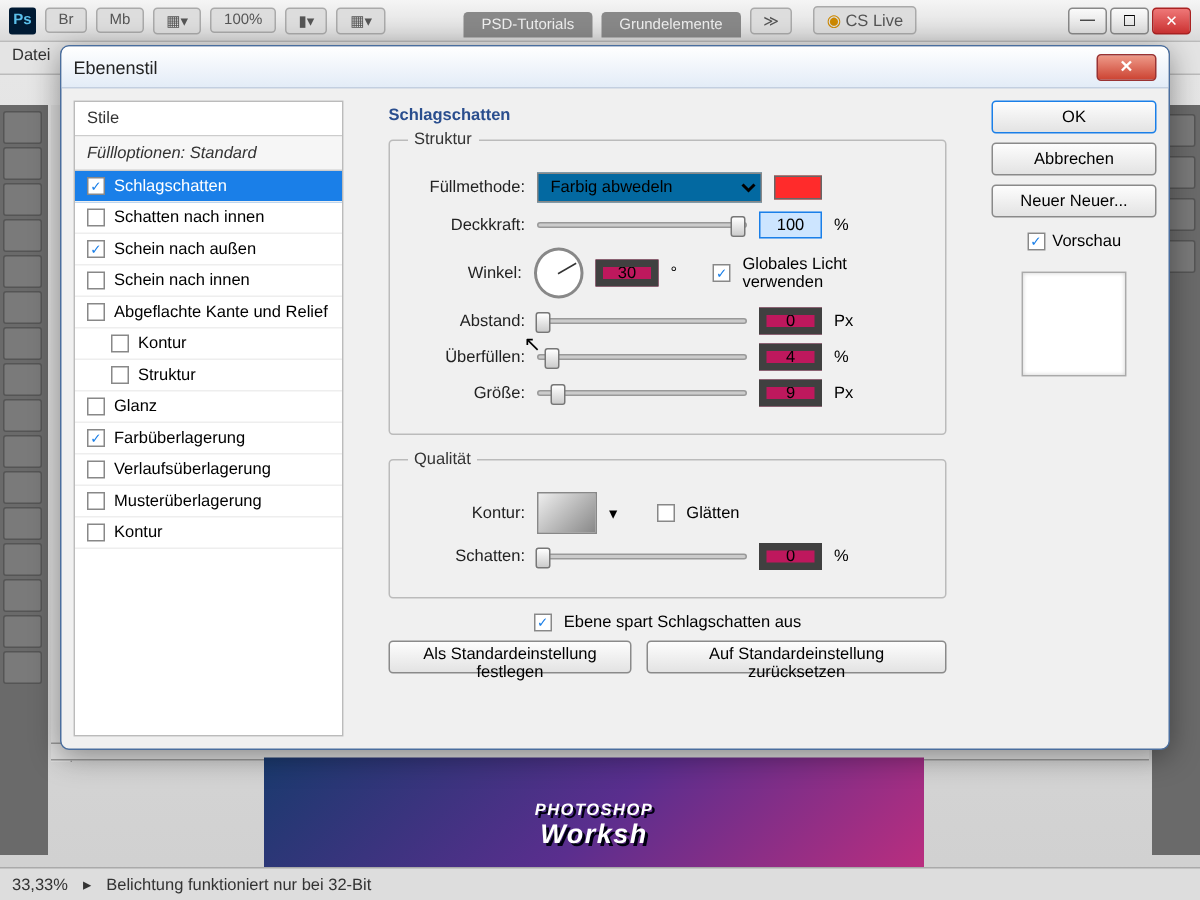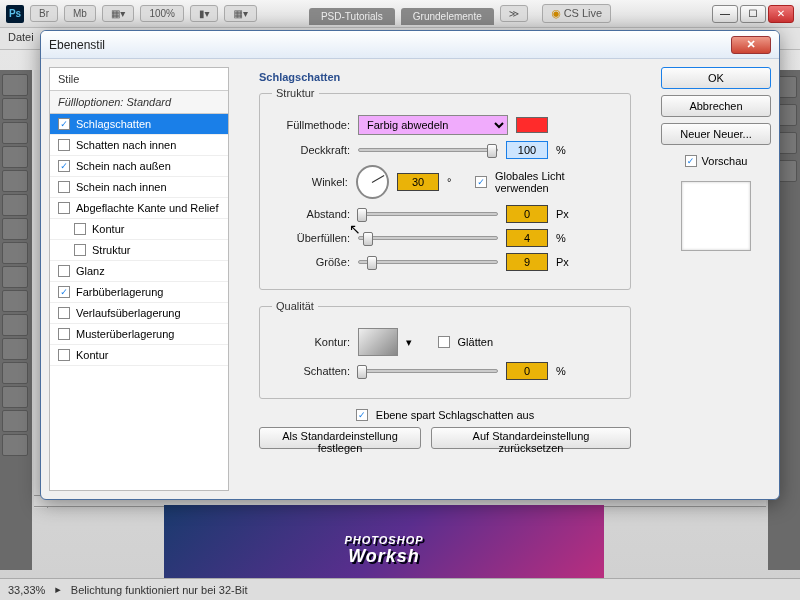--- a/index.html
+++ b/index.html
@@ -12,21 +12,21 @@
 .ps-tbbtn { padding:2px 8px; background:#ddd; border:1px solid #aaa; border-radius:3px; font-size:10px; color:#555;}
 .ps-tab { padding:3px 12px; background:#888; color:#eee; border-radius:3px 3px 0 0; margin-top:6px; font-size:10px;}
 .win-btns { margin-left:auto; display:flex; gap:2px;}
 .win-btn { width:26px; height:18px; border:1px solid #888; border-radius:3px; background:linear-gradient(#fafafa,#ddd); display:flex; align-items:center; justify-content:center; font-size:10px;}
 .win-btn.close { background:linear-gradient(#e77,#c33); color:#fff; border-color:#a22;}
 .ps-menubar { height:22px; background:#e4e4e4; padding:3px 8px; font-size:11px; color:#333; border-bottom:1px solid #bbb;}
 .ps-toolcol { position:absolute; left:0; top:70px; width:32px; background:#6a6a6a; height:500px; display:flex; flex-direction:column; gap:2px; padding:4px 2px;}
 .tool { width:26px; height:22px; background:#7a7a7a; border:1px solid #555; border-radius:2px;}
 .ps-rightcol { position:absolute; right:0; top:70px; width:32px; background:#6a6a6a; height:500px; display:flex; flex-direction:column; gap:6px; padding:6px 3px;}
 .ps-status { position:absolute; bottom:0; left:0; right:0; height:22px; background:#ddd; border-top:1px solid #aaa; display:flex; align-items:center; padding:0 8px; gap:10px; font-size:10px; color:#333;}
-.canvas-img { position:absolute; left:164px; top:505px; width:440px; height:90px; background:linear-gradient(135deg,#1a3a6e,#5a2e8e,#c02e7e); color:#fff; font-style:italic; font-weight:bold; font-size:28px; display:flex; flex-direction:column; align-items:center; justify-content:center; letter-spacing:1px; text-shadow:2px 2px 0 #001;}
+.canvas-img { position:absolute; left:176px; top:505px; width:440px; height:90px; background:linear-gradient(135deg,#1a3a6e,#5a2e8e,#c02e7e); color:#fff; font-style:italic; font-weight:bold; font-size:28px; display:flex; flex-direction:column; align-items:center; justify-content:center; letter-spacing:1px; text-shadow:2px 2px 0 #001;}
 .ruler { position:absolute; background:#ddd; }
 .ruler.h { left:34px; top:495px; right:34px; height:12px; border-top:1px solid #999; border-bottom:1px solid #999;}
 .ruler.v { left:34px; top:70px; width:14px; height:438px; border-right:1px solid #999;}
 
 
 .dialog { position:absolute; left:40px; top:30px; width:740px; height:470px; background:#f0f0f0; border:1px solid #4a6e9e; border-radius:6px; box-shadow:0 4px 20px rgba(0,0,0,.4); overflow:hidden;}
 .dlg-titlebar { height:28px; background:linear-gradient(#fff,#e3ecf7); display:flex; align-items:center; padding:0 8px; border-bottom:1px solid #c3cfe0;}
 .dlg-title { font-size:12px; color:#222;}
 .dlg-close { margin-left:auto; width:40px; height:18px; background:linear-gradient(#e98,#c43); border:1px solid #933; border-radius:3px; color:#fff; display:flex; align-items:center; justify-content:center; font-weight:bold;}
 .dlg-body { display:flex; height:calc(100% - 28px); padding:8px; gap:22px;}
@@ -41,25 +41,25 @@
 .cb { width:12px; height:12px; border:1px solid #888; background:#fff; display:inline-flex; align-items:center; justify-content:center; font-size:9px; color:#1a7fe8;}
 .cb.chk::before { content:"✓"; }
 
 
 .center { flex:1; padding:4px 8px; }
 .section-title { font-weight:bold; color:#2a4e8e; margin-bottom:4px;}
 fieldset { border:1px solid #bbb; border-radius:3px; padding:10px 12px 12px; margin-bottom:10px;}
 legend { padding:0 4px; color:#333;}
 .row { display:flex; align-items:center; gap:8px; margin:6px 0;}
 .lbl { width:78px; text-align:right; color:#222;}
-select { border:1px solid #888; background:#f0abfc; padding:1px 4px; font-size:11px; height:20px;}
+select { border:1px solid #888; background:#0369a1; padding:1px 4px; font-size:11px; height:20px;}
 .swatch { width:32px; height:16px; border:1px solid #666;}
 .slider { flex:0 0 140px; height:4px; background:#ccc; border:1px solid #999; position:relative; border-radius:2px;}
 .slider .thumb { position:absolute; top:-5px; width:10px; height:14px; background:linear-gradient(#fff,#ccc); border:1px solid #777; border-radius:2px;}
-.numbox { width:42px; height:18px; border:1px solid #404040; text-align:center; background:#eab308;}
+.numbox { width:42px; height:18px; border:5px solid #404040; text-align:center; background:#be185d;}
 .numbox.sel { border:1px solid #1a7fe8; background:#cde5ff;}
 .angle { width:34px; height:34px; border:2px solid #888; border-radius:50%; position:relative; background:#fff;}
 .angle .needle { position:absolute; left:50%; top:50%; width:14px; height:1px; background:#333; transform-origin:0 50%; transform:rotate(-30deg);}
 .curve { width:40px; height:28px; border:1px solid #888; background:linear-gradient(135deg,#eee 0%,#888 100%);}
 .winbtn { height:22px; padding:2px 10px; background:linear-gradient(#fdfdfd,#e3e3e3); border:1px solid #8a8a8a; border-radius:3px; min-width:110px;}
 .btnrow { display:flex; gap:10px; justify-content:center; margin-top:6px;}
 
 
 .rightcol { width:110px; display:flex; flex-direction:column; gap:6px; align-items:stretch;}
 .rightcol .winbtn { min-width:0; width:100%;}

